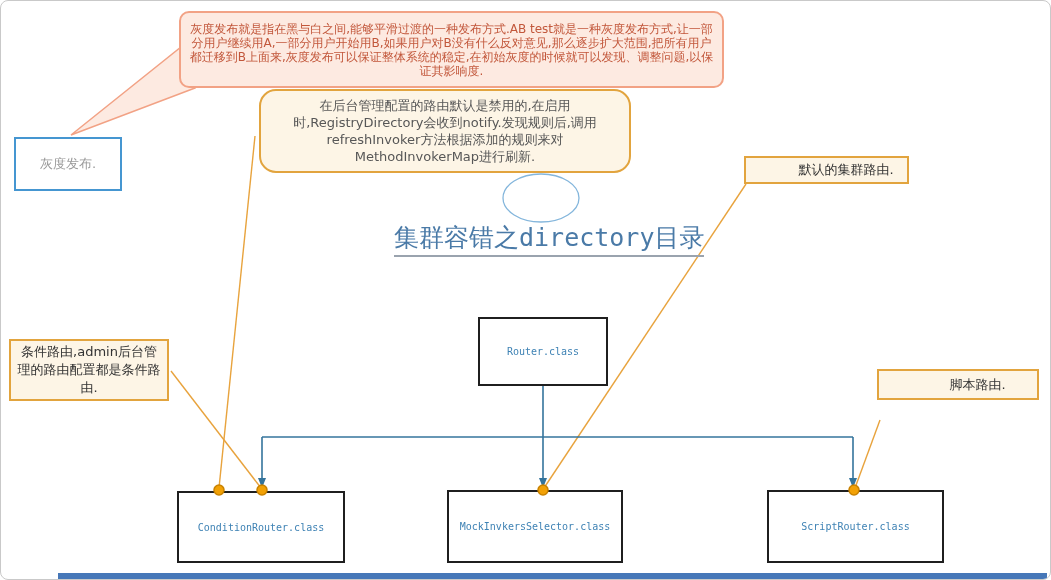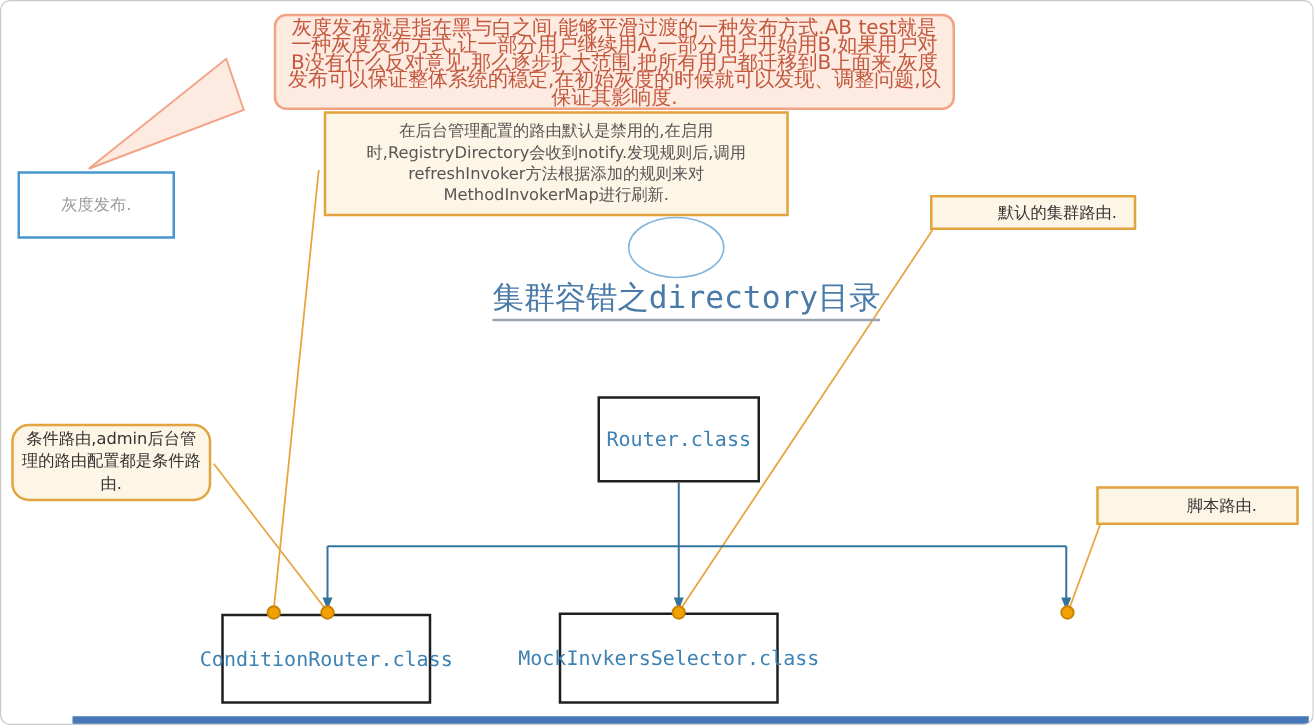--- a/index.html
+++ b/index.html
@@ -10,41 +10,41 @@
     border-radius:8px;overflow:hidden;
     font-family:"DejaVu Sans",sans-serif;
   }
   .layer{position:absolute;left:0;top:0;width:1051px;height:580px;pointer-events:none;}
   .box{position:absolute;box-sizing:border-box;display:flex;align-items:center;justify-content:center;text-align:center;}
 
   .callout-pink{
     left:178px;top:10px;width:545px;height:77px;
     background:var(--pink-fill);border:2px solid var(--salmon-border);
     border-radius:10px;color:var(--red-text);
-    font-size:16px;line-height:14px;padding:3px 8px;margin-left:40px;
+    font-size:12px;line-height:14px;padding:3px 8px;
   }
   .callout-cream{
     background:var(--cream-fill);border:2px solid var(--orange-border);
     color:var(--dark-text);font-size:13px;padding-left:39px;
   }
-  .note-registry{left:258px;top:88px;width:372px;height:84px;line-height:17px;padding:4px 10px;color:#575757;}
+  .note-registry{left:258px;top:88px;width:372px;height:84px;line-height:17px;padding:4px 10px;color:#575757;border-radius:17px;}
   .note-default{left:743px;top:155px;width:165px;height:28px;color:#333;}
-  .note-condition{left:8px;top:338px;width:160px;height:62px;line-height:18px;color:#333;padding:14px 6px;border-radius:14px;}
-  .note-script{left:876px;top:388px;width:162px;height:31px;color:#333;}
+  .note-condition{left:8px;top:338px;width:160px;height:62px;line-height:18px;color:#333;padding:14px 6px;}
+  .note-script{left:876px;top:368px;width:162px;height:31px;color:#333;}
 
   .node-blue{
-    left:13px;top:136px;width:126px;height:54px;
+    left:13px;top:136px;width:108px;height:54px;
     background:#fff;border:2px solid var(--blue-box-border);
     color:var(--gray-text);font-size:13px;
   }
   .node-class{
     background:#fff;border:2px solid var(--box-border-dark);
     color:var(--class-text-blue);
     font-family:"DejaVu Sans Mono","Liberation Mono",monospace;
-    font-size:16px;
+    font-size:10px;
   }
   .node-router{left:477px;top:316px;width:130px;height:69px;}
   .node-condition-router{left:176px;top:490px;width:168px;height:72px;align-items:center;}
   .node-mock{left:446px;top:489px;width:176px;height:73px;}
   .node-script{left:766px;top:489px;width:177px;height:73px;}
 
   .page-title{
     position:absolute;left:393px;top:220px;
     font-family:"DejaVu Sans Mono","DejaVu Sans",sans-serif;
     font-weight:normal;font-size:25px;color:var(--title-blue);
@@ -116,20 +116,23 @@
   </div>
 
   <div class="box node-class node-condition-router">
     <span>ConditionRouter.class</span>
   </div>
 
   <div class="box node-class node-mock">
     <span>MockInvkersSelector.class</span>
   </div>
 
+  <div class="box node-class node-script">
+    <span>ScriptRouter.class</span>
+  </div>
 
   <svg class="layer" viewBox="0 0 1051 580">
     <polygon class="arrow" points="257,477 265,477 261,487"></polygon>
     <polygon class="arrow" points="538,477 546,477 542,487"></polygon>
     <polygon class="arrow" points="848,477 856,477 852,487"></polygon>
     <circle class="dot" cx="218" cy="489" r="5"></circle>
     <circle class="dot" cx="261" cy="489" r="5"></circle>
     <circle class="dot" cx="542" cy="489" r="5"></circle>
     <circle class="dot" cx="853" cy="489" r="5"></circle>
   </svg>

